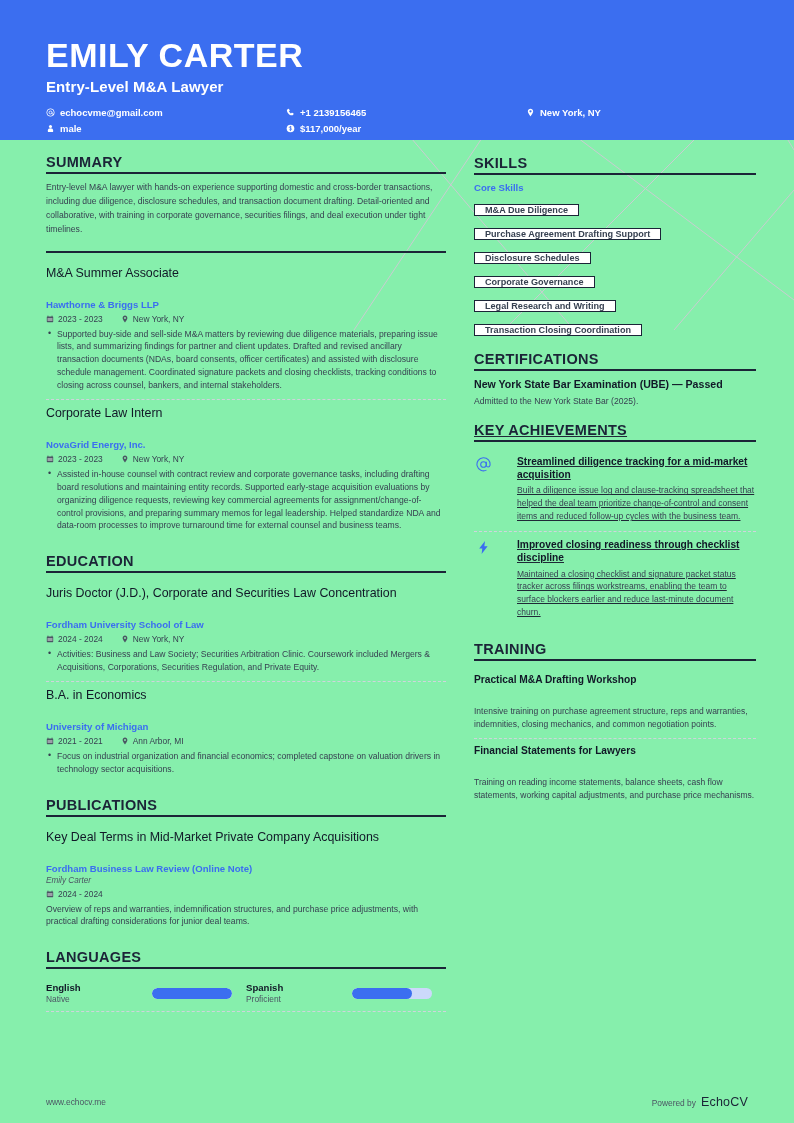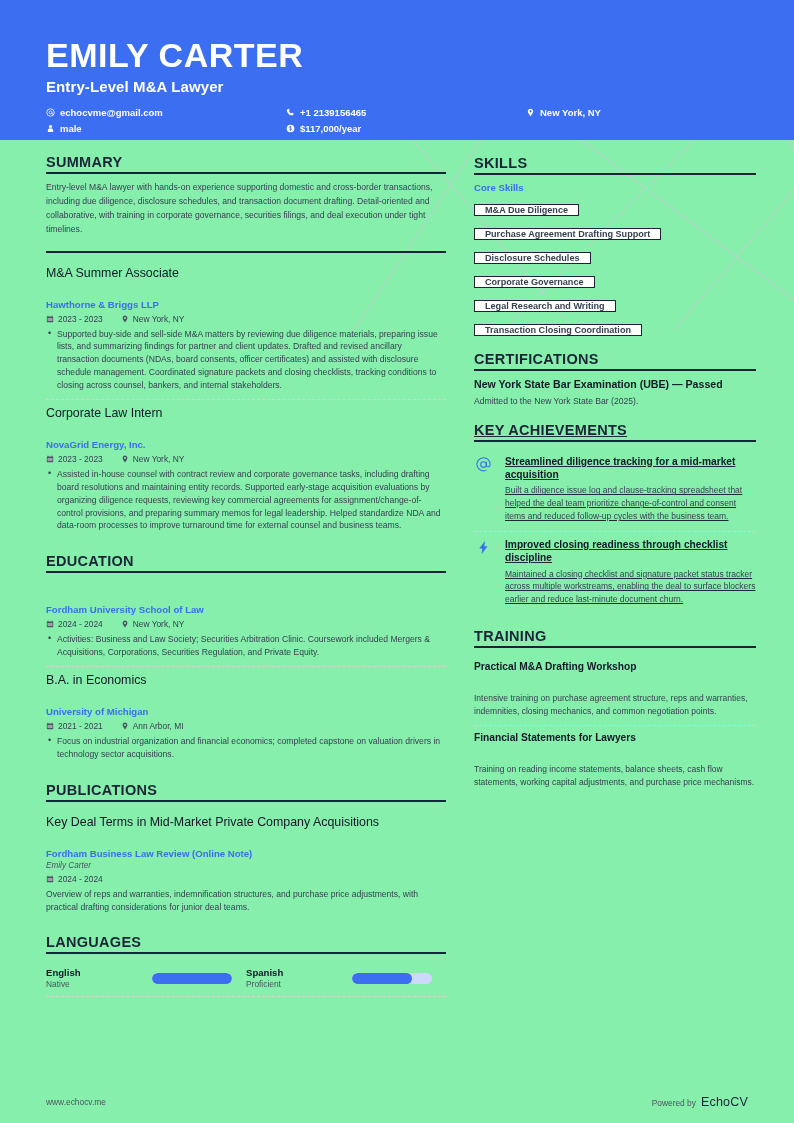--- a/index.html
+++ b/index.html
@@ -80,21 +80,21 @@
   
   .skills-group-label { font-size:9.6px; font-weight:700; color:#3b6ef0; margin: 2px 0 6px 0; }
   .skill-chip {
     display:inline-block; border:1.3px solid #1b2437; background:#fff;
     padding: 0 10px; font-size:9.1px; font-weight:700; color:#374151;
     margin-bottom: 7px;
   }
   .cert-title { font-size:10.6px; font-weight:700; color:#111827; line-height:1.22; }
   .cert-desc { font-size:8.6px; color:#374151; margin-top:4px; line-height:1.5; }
 
-  .ach-item { display:flex; gap:13px; padding: 7px 0 8px 0; border-bottom:1px dashed #cfd4dc; }
+  .ach-item { display:flex; gap:25px; padding: 7px 0 8px 0; border-bottom:1px dashed #cfd4dc; }
   .ach-item:last-child { border-bottom:none; }
   .ach-icon { flex:0 0 18px; width:18px; padding-top:1px; color:#3b6ef0; display:flex; justify-content:center; }
   .ach-title { font-size:10.2px; font-weight:700; color:#111827; line-height:1.25; }
   .ach-desc { font-size:8.5px; color:#374151; line-height:1.52; margin-top:3px; }
 
   .train-item { padding: 6px 0 7px 0; border-bottom:1px dashed #cfd4dc; }
   .train-item:last-child { border-bottom:none; }
   .train-title { font-size:10.2px; font-weight:700; color:#111827; }
   .train-desc { font-size:8.5px; color:#374151; line-height:1.52; margin-top:20px; }
 
@@ -257,20 +257,21 @@
             <li>Assisted in-house counsel with contract review and corporate governance tasks, including drafting board resolutions and maintaining entity records. Supported early-stage acquisition evaluations by organizing diligence requests, reviewing key commercial agreements for assignment/change-of-control provisions, and preparing summary memos for legal leadership. Helped standardize NDA and data-room processes to improve turnaround time for external counsel and business teams.</li>
           </ul>
         </div>
       </section>
 
       <section class="section" style="margin-top:14px;">
         <div class="sec-title">EDUCATION</div>
         <div class="sec-rule"></div>
 
         <div class="entry">
+          <div class="entry-title">Juris Doctor (J.D.), Corporate and Securities Law Concentration</div>
           <div class="entry-org">Fordham University School of Law</div>
           <div class="entry-meta">
             <span class="meta-bit">
               <span class="mi">
                 <svg width="8" height="8" viewBox="0 0 16 16" fill="#4b5563">
                     <rect x="1.6" y="3" width="12.8" height="11.4" rx="1.2"></rect>
                     <rect x="3.2" y="1" width="1.5" height="3" rx=".6"></rect>
                     <rect x="11.3" y="1" width="1.5" height="3" rx=".6"></rect>
                     <rect x="3" y="6" width="10" height=".9" fill="#fff"></rect>
                     <rect x="3" y="8.2" width="10" height=".9" fill="#fff"></rect>
@@ -423,21 +424,21 @@
         </div>
 
         <div class="ach-item">
           <div class="ach-icon">
             <svg width="15" height="15" viewBox="0 0 16 16" fill="#3b6ef0">
               <path d="M9.6 1 3.4 9.1h3.3L6 15l6.4-8.4H8.9z"></path>
             </svg>
           </div>
           <div>
             <div class="ach-title">Improved closing readiness through checklist discipline</div>
-            <div class="ach-desc">Maintained a closing checklist and signature packet status tracker across multiple workstreams, enabling the deal to surface blockers earlier and reduce last-minute document churn.</div>
+            <div class="ach-desc">Maintained a closing checklist and signature packet status tracker across filings workstreams, enabling the team to surface blockers earlier and reduce last-minute document churn.</div>
           </div>
         </div>
       </section>
 
       <section class="rc-sec" style="margin-top:14px;">
         <div class="sec-title">TRAINING</div>
         <div class="sec-rule"></div>
 
         <div class="train-item">
           <div class="train-title">Practical M&amp;A Drafting Workshop</div>

